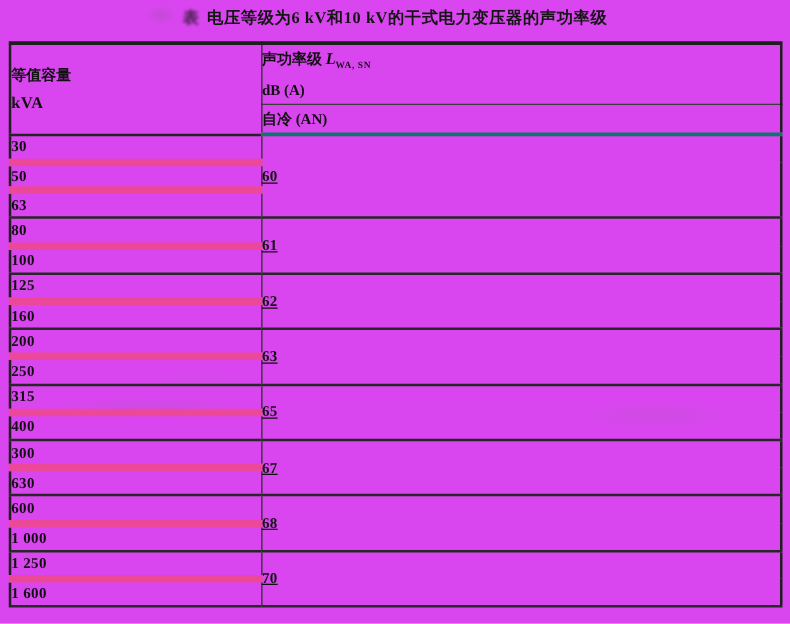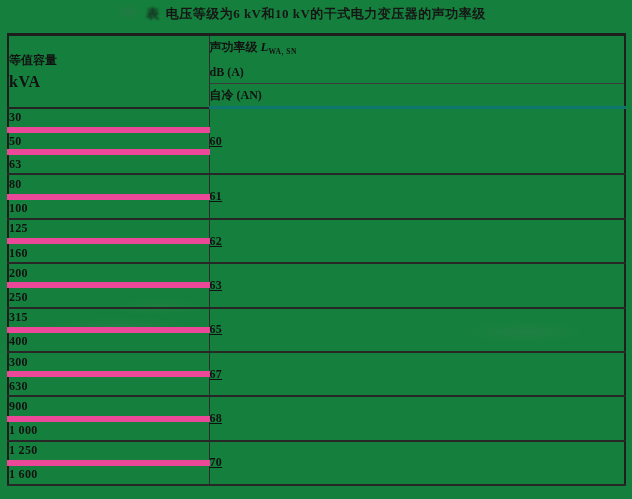--- a/index.html
+++ b/index.html
@@ -5,21 +5,21 @@
   * { margin: 0; padding: 0; box-sizing: border-box; }
   html, body { width: 632px; height: 499px; }
   body {
     font-family: "Liberation Serif", serif;
     background: #ffffff;
   }
   .page {
     position: relative;
     width: 632px;
     height: 499px;
-    background: #15803d;
+    background: #d946ef;
     overflow: hidden;
   }
   
   .smudge { position: absolute; pointer-events: none; }
   .s1 { left: 116px; top: 4px; width: 26px; height: 16px;
         background: radial-gradient(ellipse at center, rgba(90,90,90,0.18), transparent 70%); }
   .s2 { left: 55px; top: 318px; width: 130px; height: 16px;
         background: radial-gradient(ellipse at center, rgba(120,120,120,0.10), transparent 75%); }
   .s3 { left: 470px; top: 322px; width: 110px; height: 20px;
         background: radial-gradient(ellipse at center, rgba(120,120,120,0.10), transparent 75%); }
@@ -62,21 +62,21 @@
   
   .h-left {
     border-right: 1.5px solid #2d2d2d;
     border-bottom: 2px solid #242424;
     font-size: 12px;
     font-weight: 700;
     height: 70px;
     line-height: 22px;
     margin-top: 17px;
   }
-  .h-left .kva { font-size: 16px; font-weight: 700; letter-spacing: 0.5px; }
+  .h-left .kva { font-size: 13px; font-weight: 700; letter-spacing: 0.5px; }
   .h-top {
     height: 46px;
     border-bottom: 1px solid #3c3c3c;
     font-size: 12px;
     font-weight: 700;
     line-height: 21px;
   }
   .h-top .lsym { font-style: italic; font-weight: 700; margin-left: 3px; font-size: 13px; }
   .h-top sub { font-size: 7.5px; font-weight: 700; letter-spacing: 0.5px; }
   .h-sub {
@@ -179,21 +179,21 @@
 
       <tr>
         <td class="cap">300</td>
         <td class="lvl" rowspan="2">67</td>
       </tr>
       <tr class="group-end">
         <td class="cap">630</td>
       </tr>
 
       <tr>
-        <td class="cap">900</td>
+        <td class="cap">600</td>
         <td class="lvl" rowspan="2">68</td>
       </tr>
       <tr class="group-end">
         <td class="cap">1 000</td>
       </tr>
 
       <tr>
         <td class="cap">1 250</td>
         <td class="lvl" rowspan="2">70</td>
       </tr>

